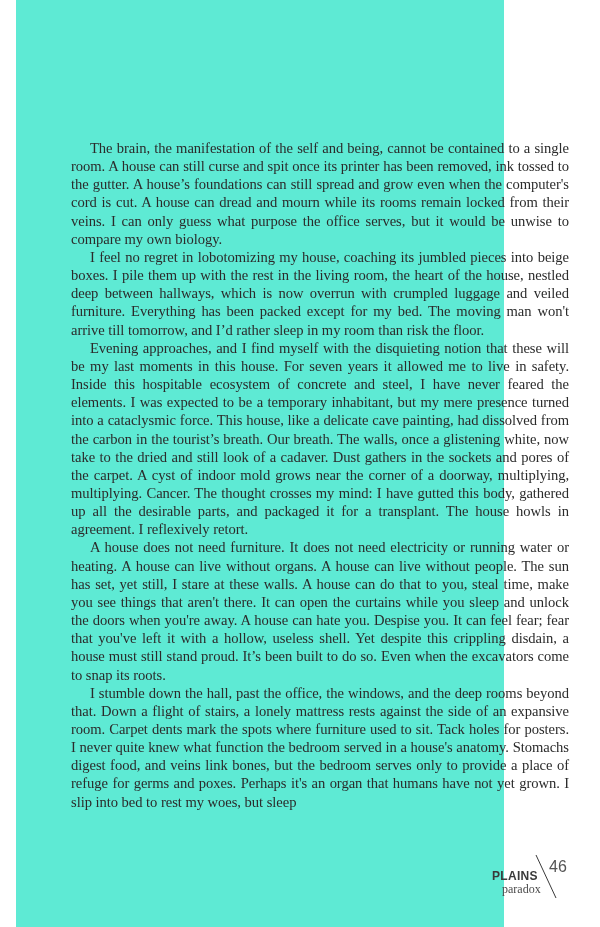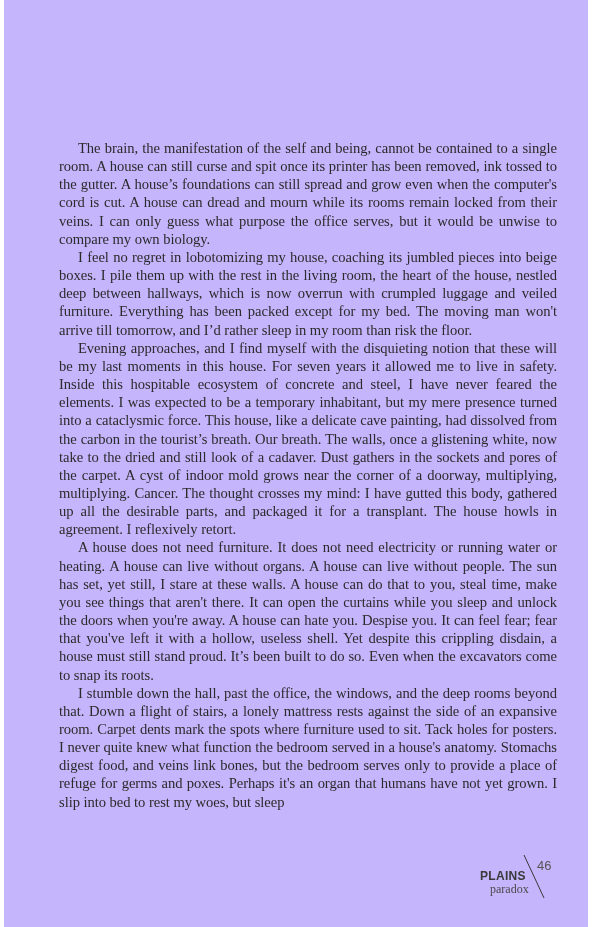--- a/index.html
+++ b/index.html
@@ -8,23 +8,23 @@
       background: #ffffff;
     }
     body {
       width: 600px;
       height: 927px;
       position: relative;
       overflow: hidden;
     }
     .page {
       position: absolute;
-      left: 4px; top: 0;
-      width: 584px; height: 927px;
-      background: #c4b5fd;
+      left: 16px; top: 0;
+      width: 488px; height: 927px;
+      background: #5eead4;
     }
     .body-text {
       position: absolute;
       left: 55px;
       top: 139px;
       width: 498px;
       font-family: "Liberation Serif", "DejaVu Serif", serif;
       font-size: 14.6px;
       line-height: 18.15px;
       color: #2b2b2b;
@@ -63,21 +63,21 @@
     }
     .logo-slash {
       position: absolute;
       left: 0; top: 0;
     }
     .page-number {
       position: absolute;
       left: 63px;
       top: 6px;
       font-family: "Liberation Sans", "DejaVu Sans", sans-serif;
-      font-size: 13px;
+      font-size: 16px;
       color: #555555;
     }
   </style>
 </head>
 <body>
 
 <div class="page">
   <div class="body-text">
     <p>The brain, the manifestation of the self and being, cannot be contained to a single room. A house can still curse and spit once its printer has been removed, ink tossed to the gutter. A house’s foundations can still spread and grow even when the computer's cord is cut. A house can dread and mourn while its rooms remain locked from their veins. I can only guess what purpose the office serves, but it would be unwise to compare my own biology.</p>
     <p>I feel no regret in lobotomizing my house, coaching its jumbled pieces into beige boxes. I pile them up with the rest in the living room, the heart of the house, nestled deep between hallways, which is now overrun with crumpled luggage and veiled furniture. Everything has been packed except for my bed. The moving man won't arrive till tomorrow, and I’d rather sleep in my room than risk the floor.</p>

